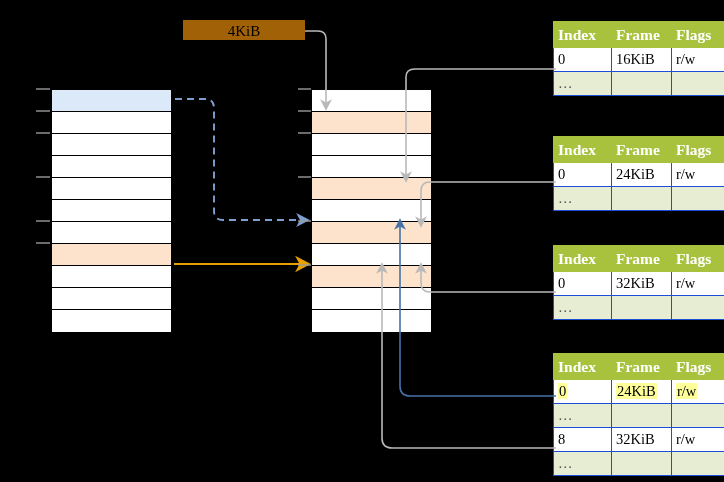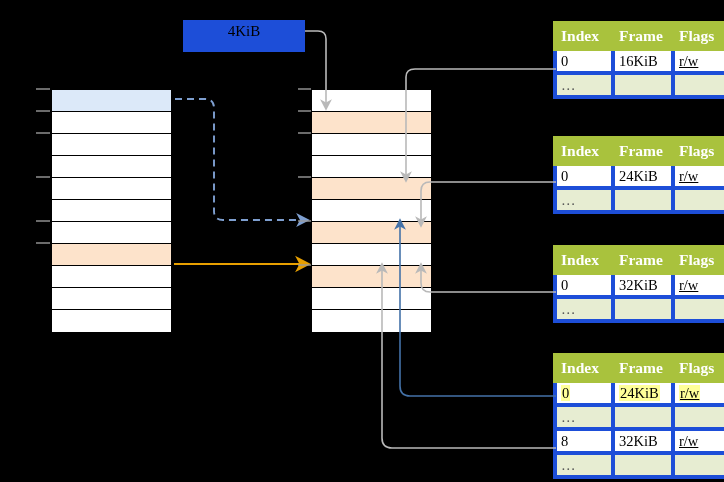--- a/index.html
+++ b/index.html
@@ -40,38 +40,38 @@
     border-bottom: 1px solid #000;
     background: #ffffff;
   }
   .memrow:last-child { border-bottom: none; }
   .memrow.blue { background: #dce9f9; }
   .memrow.orange { background: #fde3cb; }
 
   
   .sizelabel {
     position: absolute;
-    background: #1d4ed8;
+    background: #a16207;
     color: #000;
     text-align: center;
     font-size: 15px;
     line-height: 22px;
-    height: 32px;
+    height: 20px;
   }
 
   
   .ptable {
     position: absolute;
     border-collapse: collapse;
     table-layout: fixed;
     background: #ffffff;
     font-size: 14.5px;
   }
   .ptable td, .ptable th {
-    border: 4px solid #1d4ed8;
+    border: 1px solid #1d4ed8;
     padding: 1px 4px;
     height: 24px;
     box-sizing: border-box;
     text-align: left;
     font-weight: normal;
     color: #000;
     overflow: hidden;
     white-space: nowrap;
   }
   .ptable th {
@@ -88,21 +88,21 @@
   }
   .ptable tr.datarow td {
     background: #ffffff;
   }
   .cellhl {
     background: #ffff99;
     padding: 0 1px;
   }
   .ptable td.c0 { width: 58px; }
   .ptable td.c1 { width: 60px; margin-top: 14px; }
-  .ptable td.c2 { width: 54px; text-decoration: underline; }
+  .ptable td.c2 { width: 54px; }
   .ptable th.c0 { width: 58px; }
   .ptable th.c1 { width: 60px; margin-top: 44px; }
   .ptable th.c2 { width: 54px; margin-top: 16px; }
 </style>
 </head>
 <body>
 
 <div id="stage">
 
   <div class="sizelabel" style="left:183px; top:20px; width:122px;">

